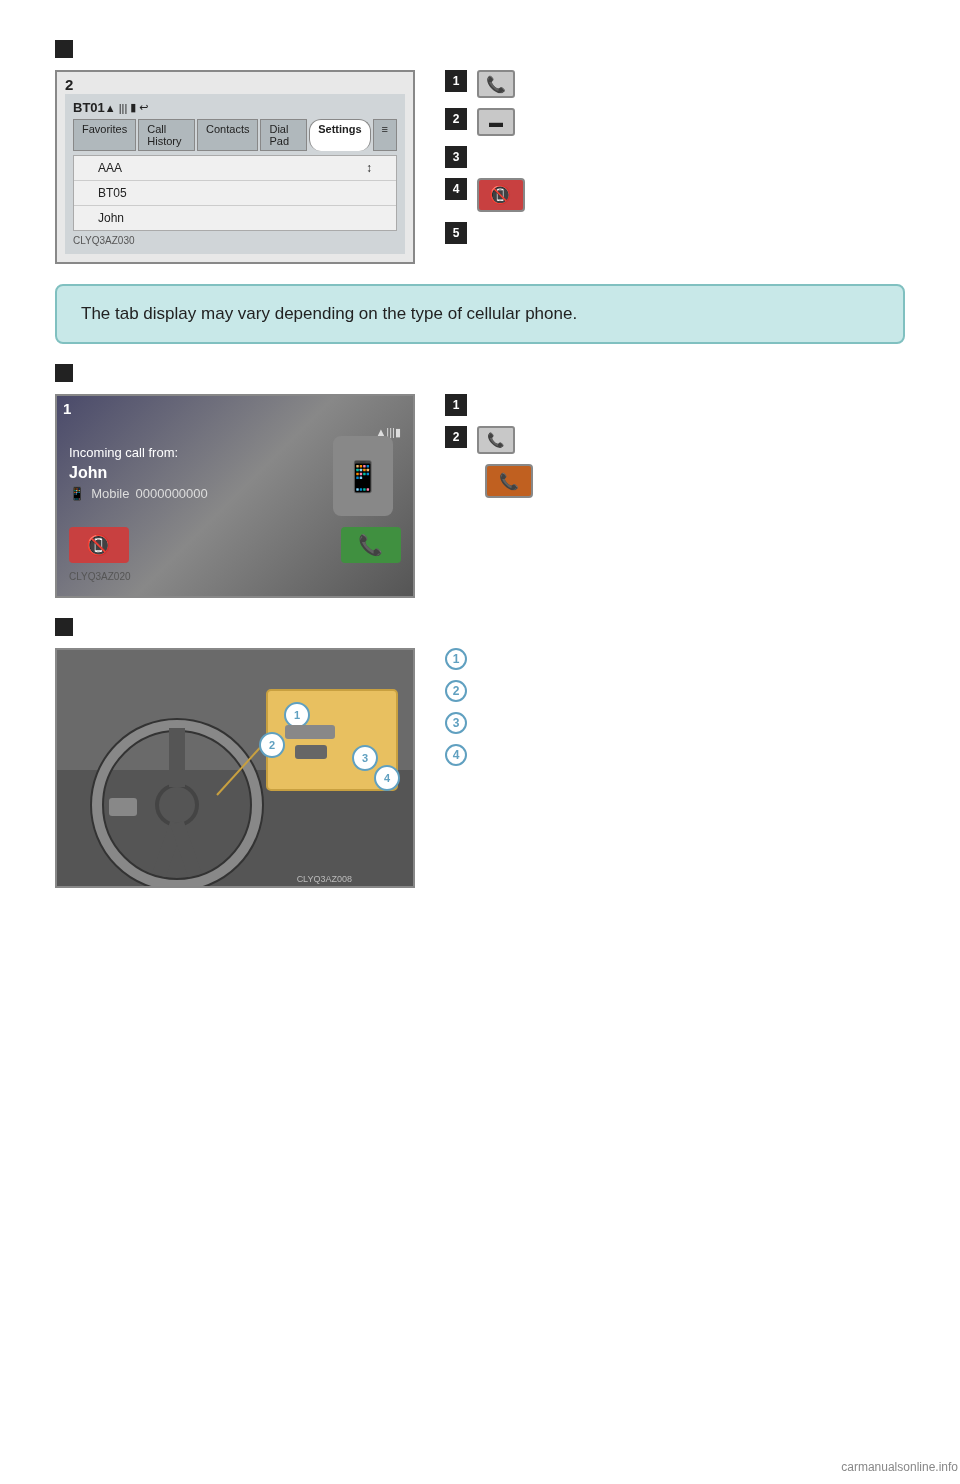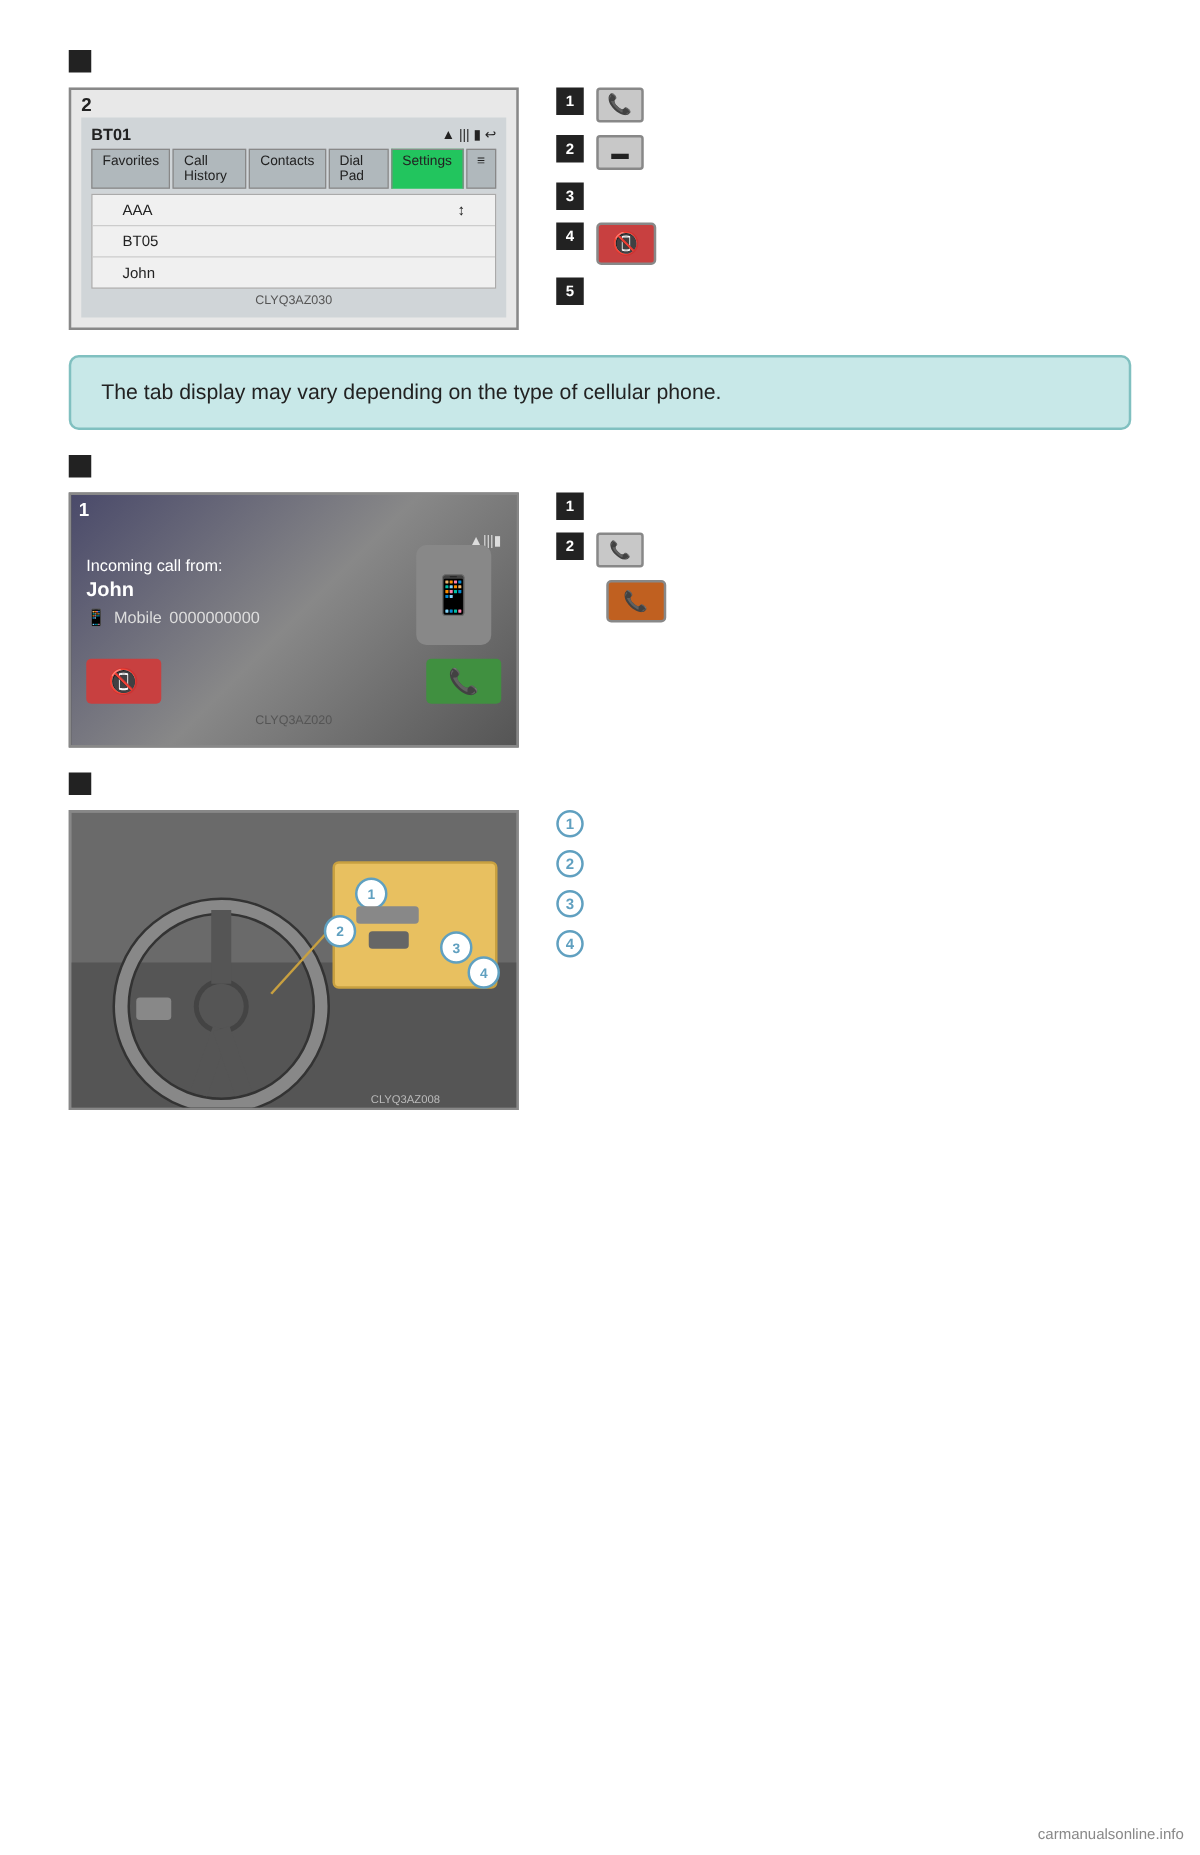--- a/index.html
+++ b/index.html
@@ -61,21 +61,21 @@
       background: #e8e8e8;
       padding: 0 2px;
     }
     .screen-inner {
       background: #d0d5d8;
       padding: 6px 8px 8px 8px;
       margin-top: 14px;
     }
     .screen-topbar {
       display: flex;
-      justify-content: space-between;
+      justify-content: flex-start;
       align-items: center;
       font-size: 12px;
       margin-bottom: 4px;
     }
     .screen-title {
       font-weight: bold;
       font-size: 13px;
     }
     .screen-icons {
       display: flex;
@@ -89,41 +89,42 @@
       margin-bottom: 4px;
     }
     .screen-tab {
       background: #b0b8bc;
       padding: 3px 8px;
       font-size: 11px;
       border: 1px solid #888;
       cursor: pointer;
     }
     .screen-tab.active {
-      background: #22c55e;
-      font-weight: normal;
+      background: #ffffff;
+      font-weight: bold;
       border-bottom: none;
+      border-radius: 12px;
     }
     .screen-list {
       background: #f0f0f0;
       border: 1px solid #aaa;
     }
     .screen-list-item {
       padding: 5px 24px;
       border-bottom: 1px solid #ccc;
       font-size: 12px;
       display: flex;
       justify-content: space-between;
       align-items: center;
     }
     .screen-list-item:last-child {
       border-bottom: none;
     }
     .screen-code {
-      text-align: center;
+      text-align: left;
       font-size: 10px;
       color: #555;
       margin-top: 4px;
     }
 
     
     .numbered-items {
       flex: 1;
       display: flex;
       flex-direction: column;
@@ -321,21 +322,21 @@
       font-size: 12px;
       display: flex;
       align-items: center;
       justify-content: center;
       flex-shrink: 0;
     }
 
     .website {
       position: absolute;
       bottom: 10px;
-      right: 13px;
+      right: 2px;
       font-size: 12px;
       color: #888;
     }
   </style>
 </head>
 <body>
 
 <div class="page-content">
 
   <div class="section1">

